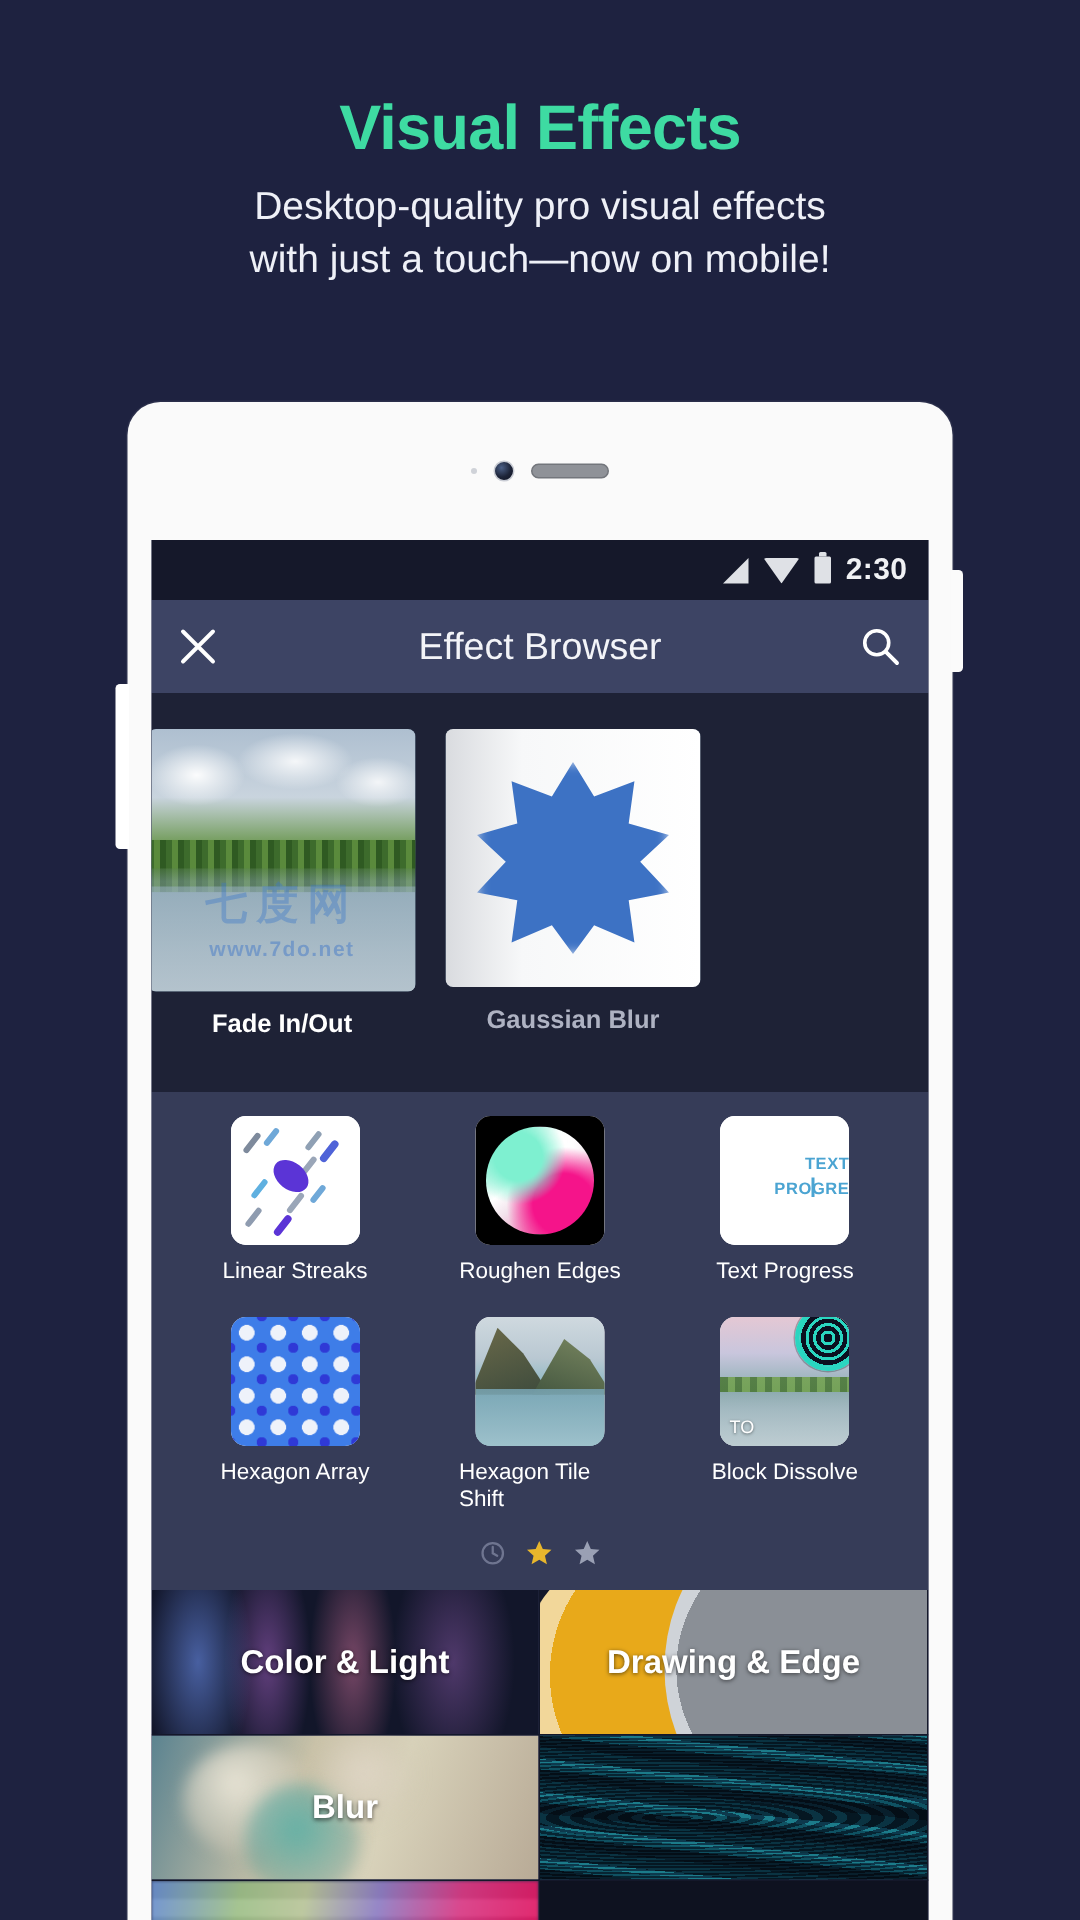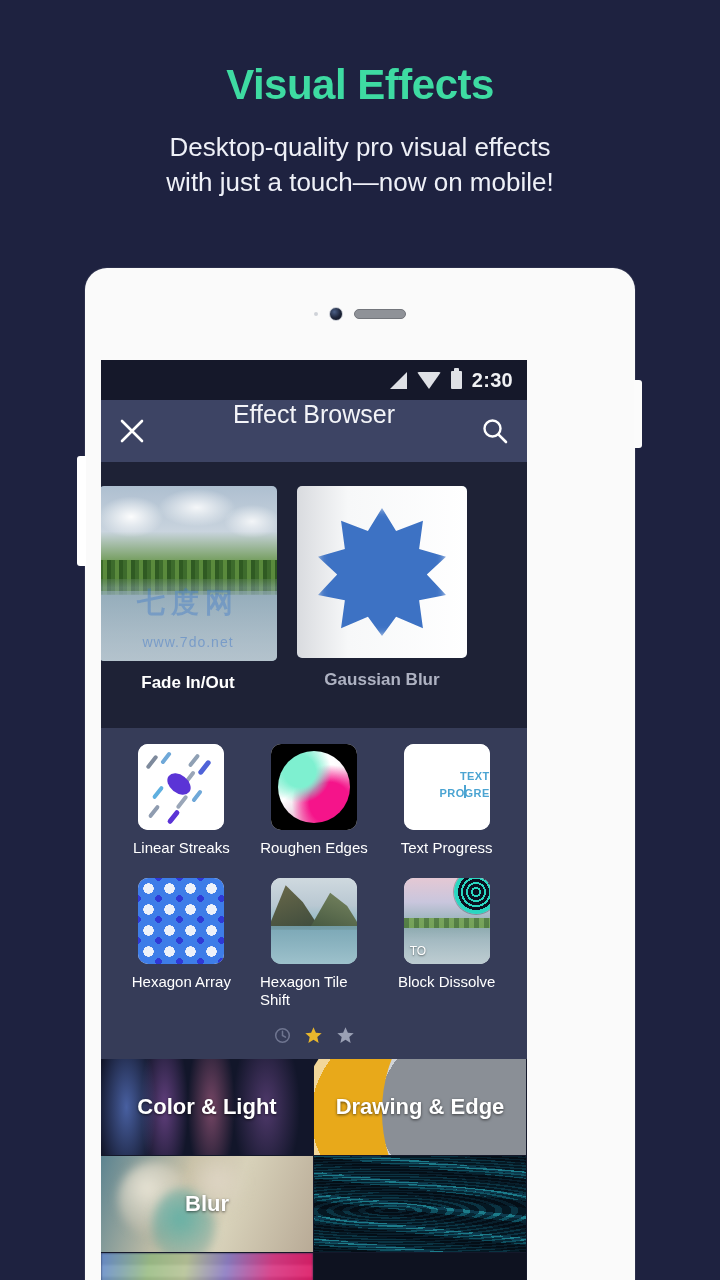--- a/index.html
+++ b/index.html
@@ -14,21 +14,21 @@
   
   .promo{ width:720px; padding-top:62px; text-align:center; }
   .promo-title{
     color:#3edba2;
     font-size:42px;
     font-weight:bold;
     letter-spacing:-0.5px;
     line-height:1.1;
   }
   .promo-sub{
-    margin-top:22px;
+    margin-top:12px;
     color:#eef0f7;
     font-size:26px;
     line-height:1.33;
     font-weight:400;
   }
 
   
   .phone{
     position:absolute;
     left:85px; top:268px;
@@ -59,21 +59,21 @@
   }
   .earpiece{
     width:52px; height:10px; border-radius:5px;
     background:#8f9298;
     border:1px solid #73767c;
   }
 
   
   .screen{
     position:absolute; left:16px; top:92px;
-    width:426px; height:920px;
+    width:518px; height:920px;
     background:#2c3150; overflow:hidden;
   }
 
   
   .statusbar{
     height:40px; background:#15182a;
     display:flex; align-items:center; justify-content:flex-end;
     padding-right:14px; gap:10px;
   }
   .sb-signal{
@@ -94,21 +94,21 @@
   }
   .sb-batt:before{
     content:""; position:absolute; left:3px; top:-3px;
     width:5px; height:3px; background:#dfe1e6; border-radius:1px 1px 0 0;
   }
   .sb-time{ color:#f0f1f4; font-size:20px; font-weight:bold; letter-spacing:.3px; }
 
   
   .toolbar{
     height:62px; background:#3d4464;
-    display:flex; position:relative;
+    display:flex; align-items:center; position:relative;
   }
   .tb-title{
     position:absolute; left:0; right:0; text-align:center;
     color:#f3f4f8; font-size:25px; font-weight:400;
   }
   .tb-close{
     width:62px; height:62px; position:relative; z-index:2;
     display:flex; align-items:center; justify-content:center; cursor:pointer;
   }
   .tb-close svg, .tb-search svg{ display:block; }
@@ -184,21 +184,21 @@
   }
   .art-lake .water{
     position:absolute; left:0; right:0; bottom:0; height:40%;
     background:linear-gradient(to bottom, rgba(150,175,190,.55), rgba(180,195,205,.75));
   }
   .wm{
     position:absolute; left:0; right:0; top:56%;
     text-align:center; pointer-events:none;
   }
   .wm-cn{ font-size:28px; color:rgba(60,120,200,.40); letter-spacing:6px; font-weight:bold; }
-  .wm-url{ font-size:14px; color:rgba(50,110,200,.42); letter-spacing:1px; margin-top:12px; font-weight:normal;}
+  .wm-url{ font-size:14px; color:rgba(50,110,200,.42); letter-spacing:1px; margin-top:2px; font-weight:bold;}
 
   
   .art-star{ position:absolute; inset:0;
     background:linear-gradient(to right, #d9dbdf 0%, #f7f8f9 30%, #ffffff 100%); }
   .art-star .star{
     position:absolute; left:50%; top:50%; width:128px; height:128px;
     transform:translate(-50%,-50%);
     background:#3d72c4;
     filter:blur(4px);
     clip-path:polygon(50% 0%,61% 18%,82% 10%,79% 32%,100% 38%,85% 52%,100% 68%,79% 72%,

